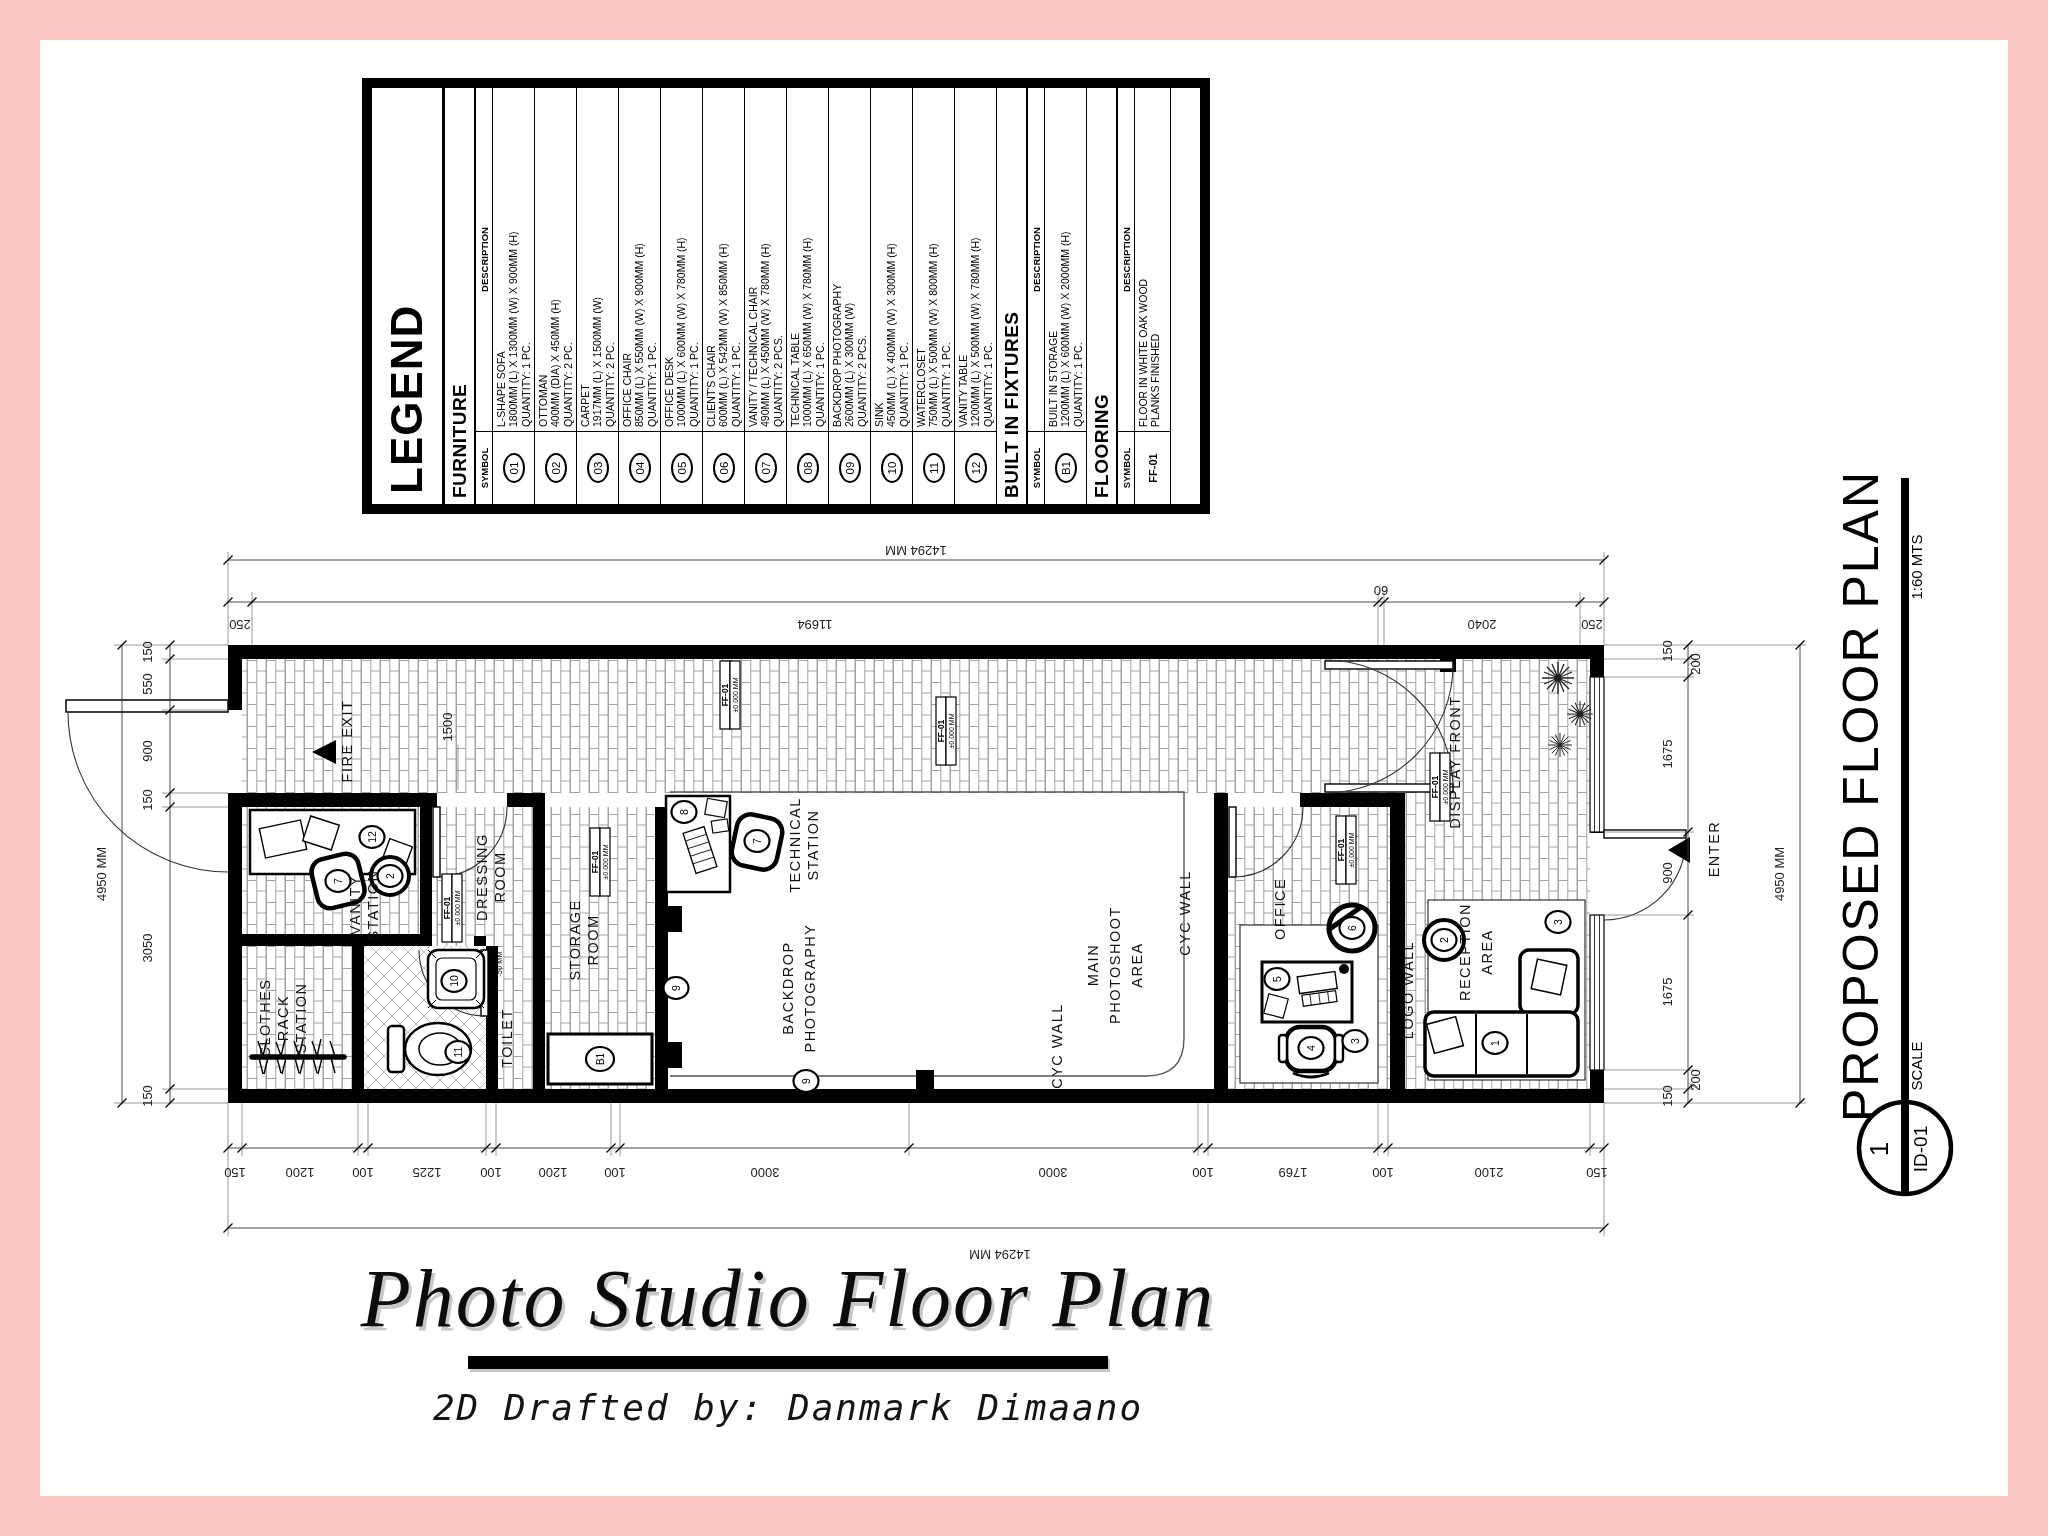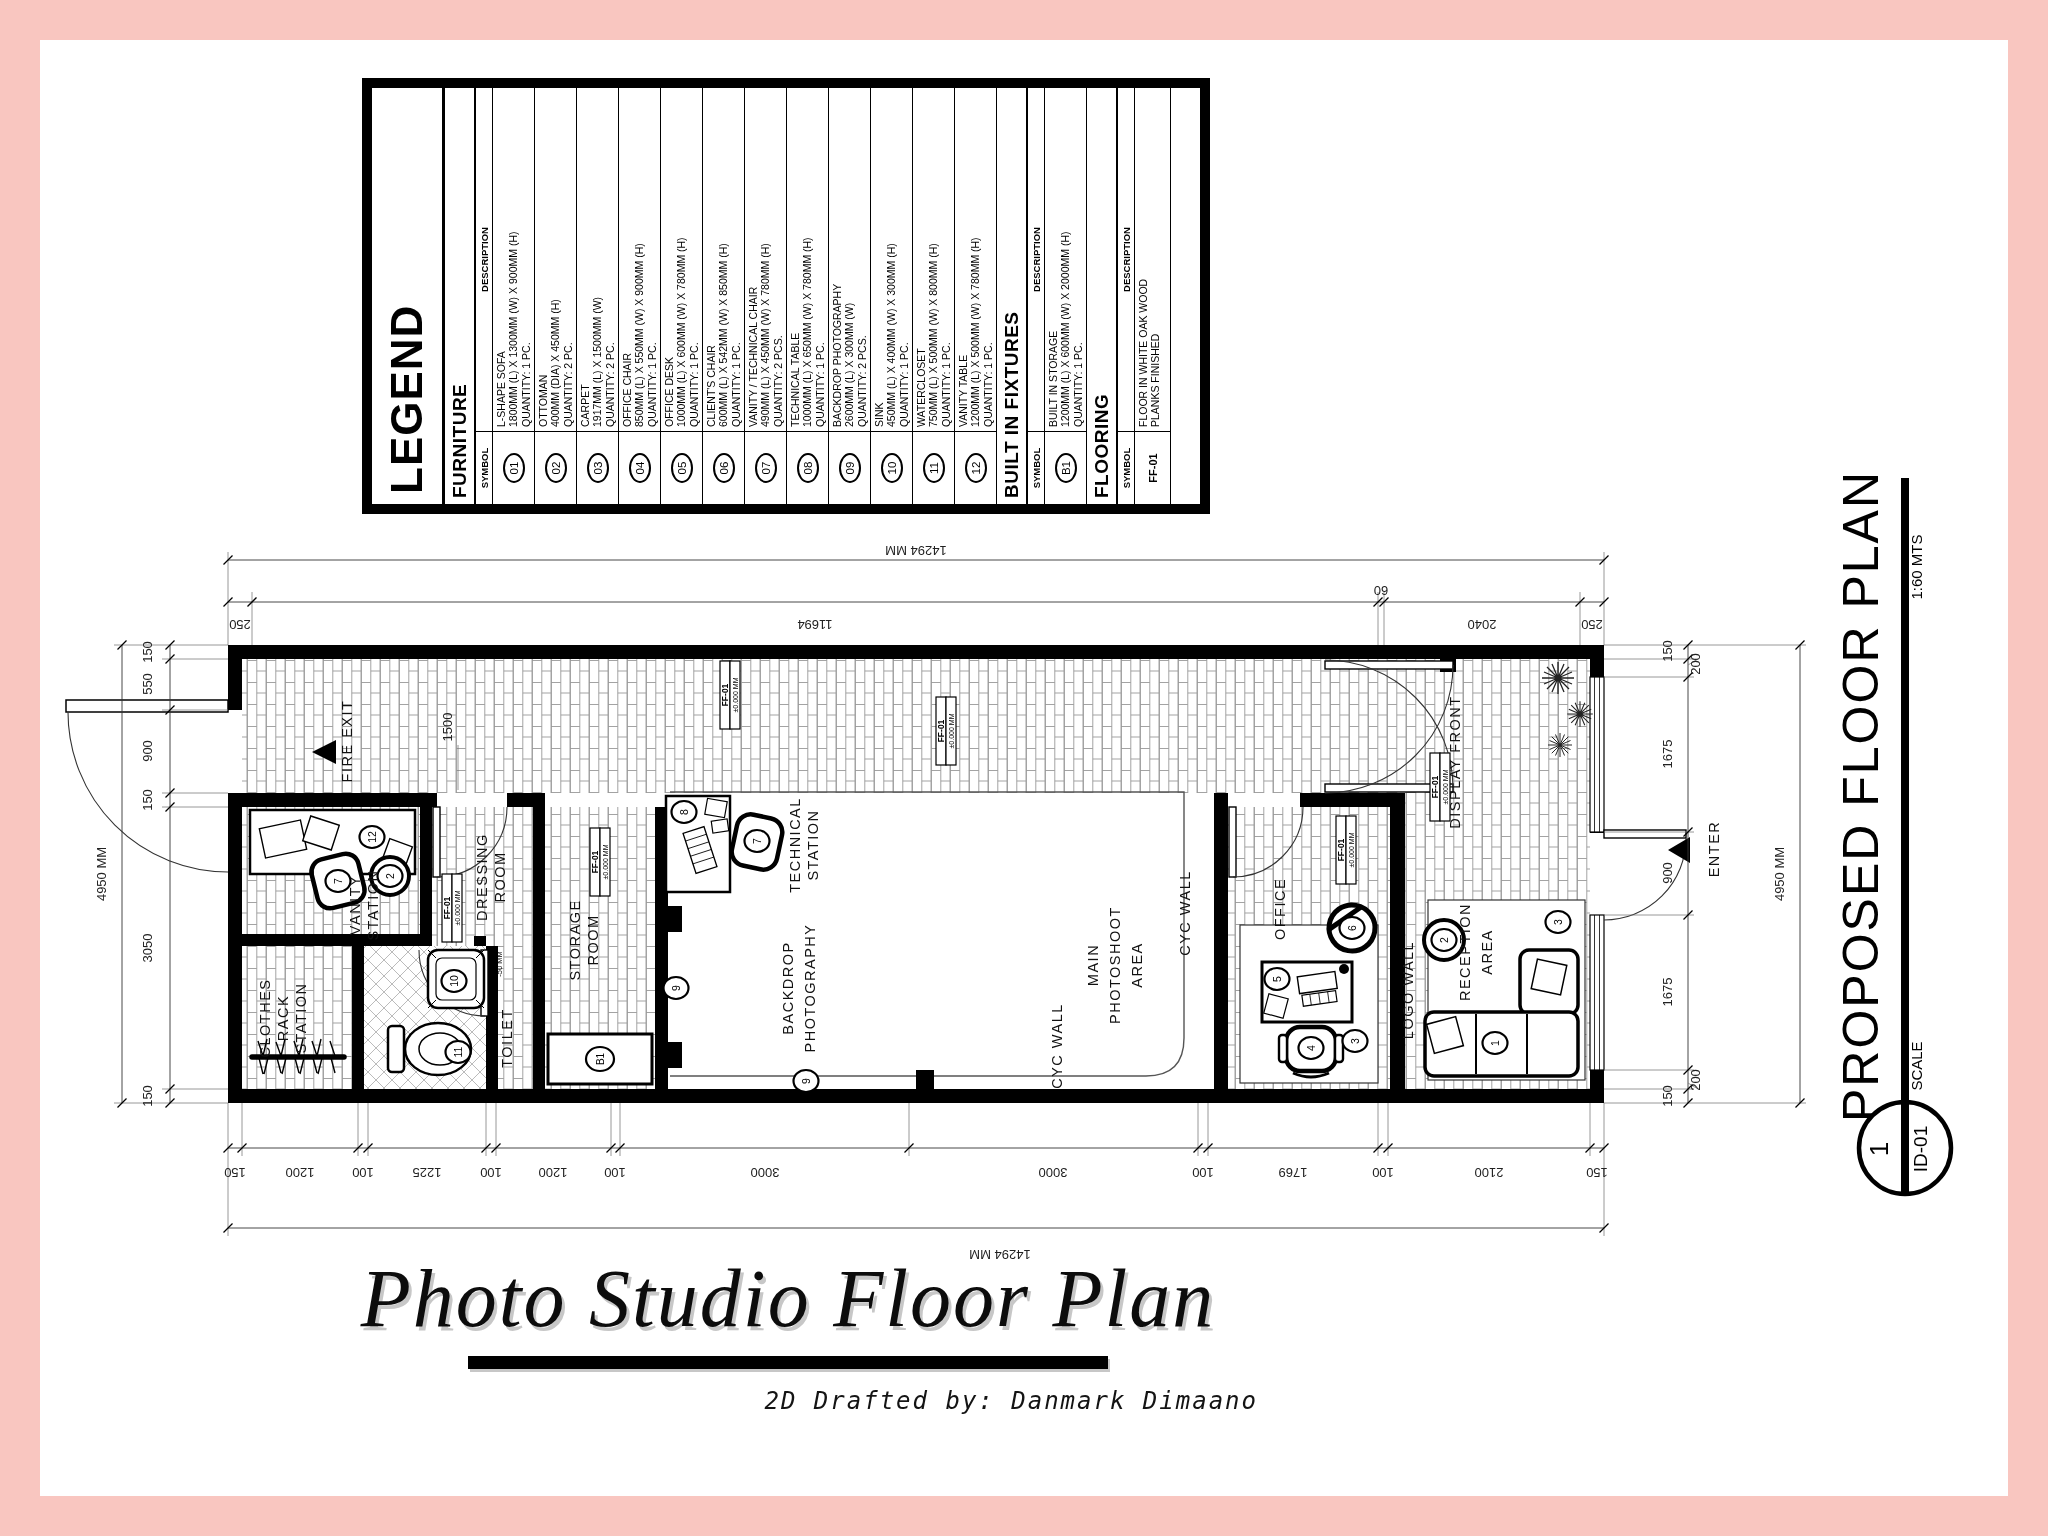--- a/index.html
+++ b/index.html
@@ -28,21 +28,21 @@
               align-items:center;justify-content:center;font-size:11.5px;}
   .sym-plain{font-size:11px;font-weight:600;}
   
   .footer{position:absolute;left:318px;top:1256px;width:940px;text-align:center;z-index:10;}
   .script-title{font-family:Liberation Serif, serif;font-style:italic;font-weight:500;
                 font-size:82px;color:#0c0c0c;letter-spacing:2px;line-height:1.05;
                 text-shadow:3px 4px 0 #c7c7c7;}
   .title-bar{width:640px;height:13px;background:#000;margin:14px auto 0 auto;
              box-shadow:2px 3px 0 #c7c7c7;}
   .credit{margin-top:18px;font-family:"DejaVu Sans Mono",monospace;font-style:oblique;
-          font-size:24px;color:#141414;letter-spacing:2px;text-align:right;}
+          font-size:36px;color:#141414;letter-spacing:2px;}
   svg text{font-family:"Liberation Sans",sans-serif;}
   .lbl{font-size:14.5px;letter-spacing:1.5px;fill:#111;}
   .dim{font-size:13px;fill:#222;}
   .tagt{font-weight:700;}
 </style>
 </head>
 <body>
 <div id="canvas">
 
 <div class="frame"></div>

